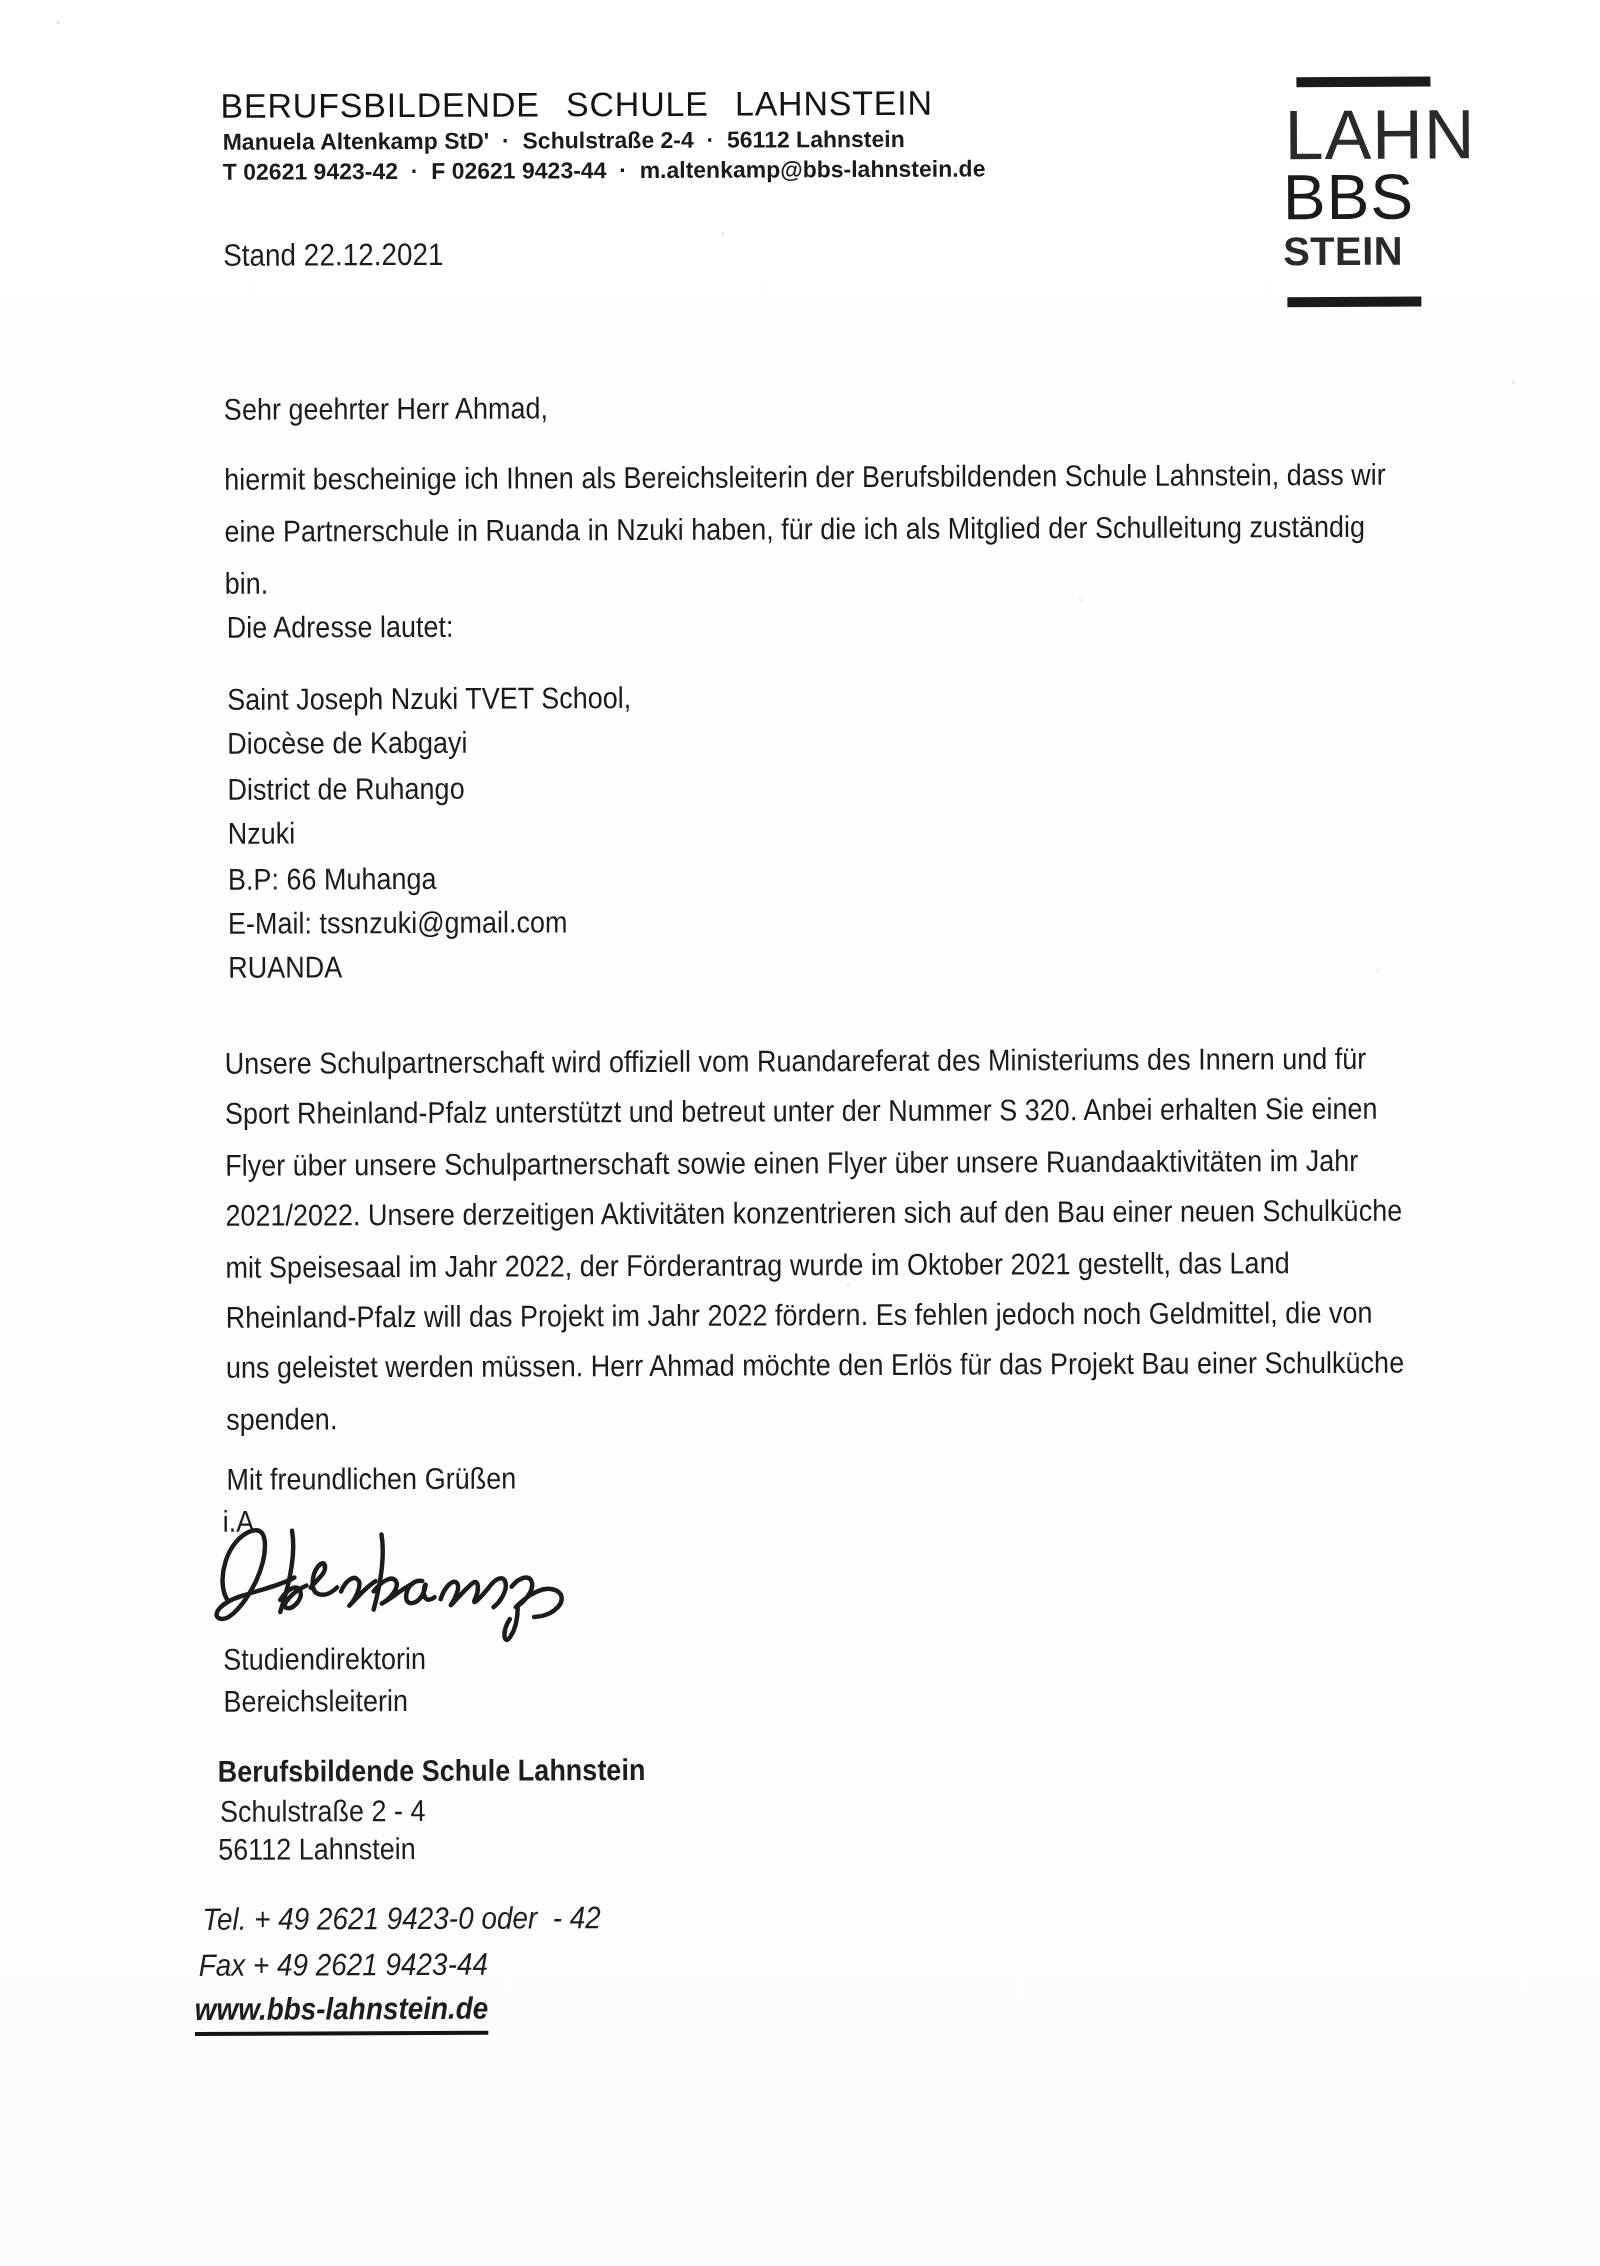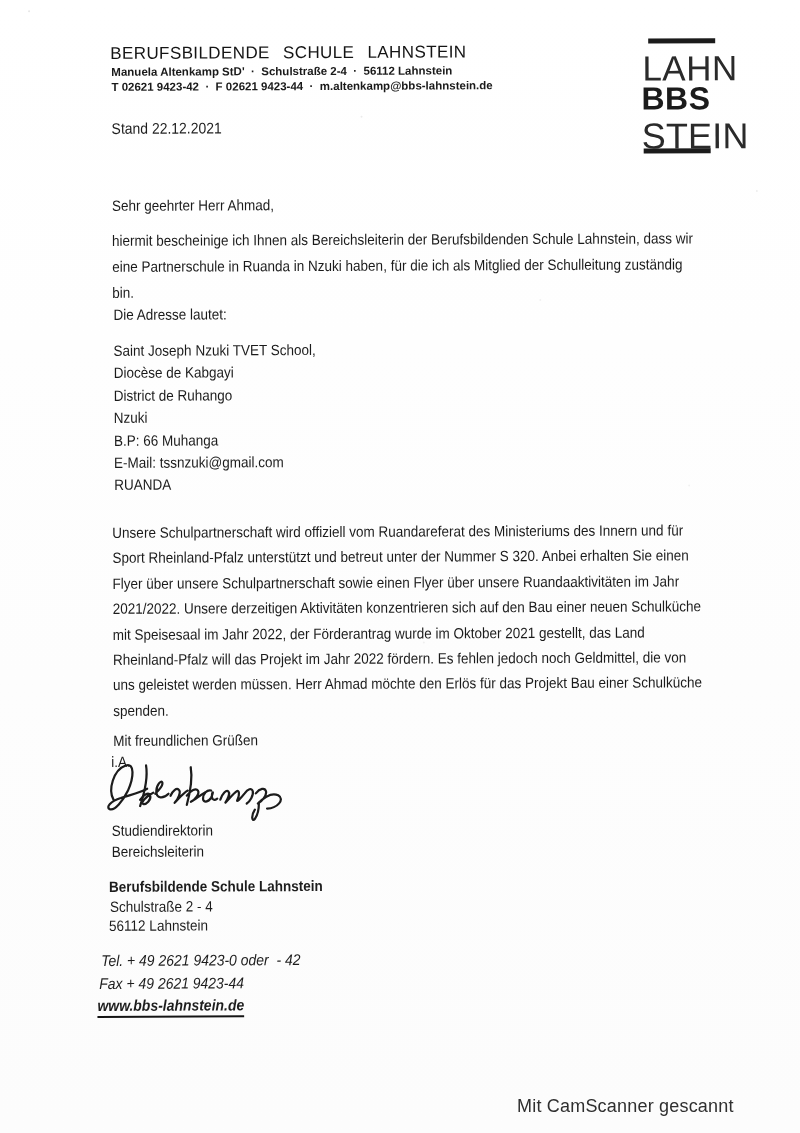--- a/index.html
+++ b/index.html
@@ -14,22 +14,22 @@
 
   
   .school-title{left:112px;top:43px;font-size:17px;letter-spacing:0.4px;word-spacing:8px;color:#141414;}
   .contact1{left:113px;top:65px;font-size:11.5px;font-weight:700;color:#1a1a1a;}
   .contact2{left:113px;top:80px;font-size:11.5px;font-weight:700;color:#1a1a1a;}
   .stand{left:113px;top:119px;font-size:15.5px;}
 
   
   .logo-bar-top{left:650px;top:40px;width:67px;height:4.5px;background:#1b1b1b;}
   .logo-lahn{left:644px;top:50px;font-size:35px;letter-spacing:0.5px;color:#2a2a2a;}
-  .logo-bbs{left:643px;top:82px;font-size:32px;font-weight:700;letter-spacing:0.5px;color:#1b1b1b;}
-  .logo-stein{left:643px;top:117px;font-size:36px;letter-spacing:0.2px;color:#2a2a2a;}
+  .logo-bbs{left:643px;top:82px;font-size:32px;font-weight:400;letter-spacing:0.5px;color:#1b1b1b;}
+  .logo-stein{left:643px;top:117px;font-size:20px;letter-spacing:0.2px;color:#2a2a2a;font-weight:bold;}
   .logo-bar-bottom{left:645px;top:150px;width:67px;height:4.5px;background:#1b1b1b;}
 
   
   .bodytxt{font-size:15px;color:#1b1b1b;}
   .salutation{left:113px;top:196px;}
   .p1{left:113px;top:227px;}
   .p1 .line{line-height:26px;}
   .addr-intro{left:114px;top:305px;}
   .addr{left:114px;top:339px;}
   .addr .line{line-height:22.4px;}
@@ -106,14 +106,13 @@
     <div class="abs f-name squish">Berufsbildende Schule Lahnstein</div>
     <div class="abs f-street squish">Schulstraße 2 - 4</div>
     <div class="abs f-city squish">56112 Lahnstein</div>
     <div class="abs f-tel squish">Tel. + 49 2621 9423-0 oder  - 42</div>
     <div class="abs f-fax squish">Fax + 49 2621 9423-44</div>
     <div class="abs f-web squish">www.bbs-lahnstein.de</div>
 
     <div class="abs speckles"></div>
   </div>
 
-  <div class="abs watermark">Mit CamScanner gescannt</div>
 </div>
 
 </body></html>

